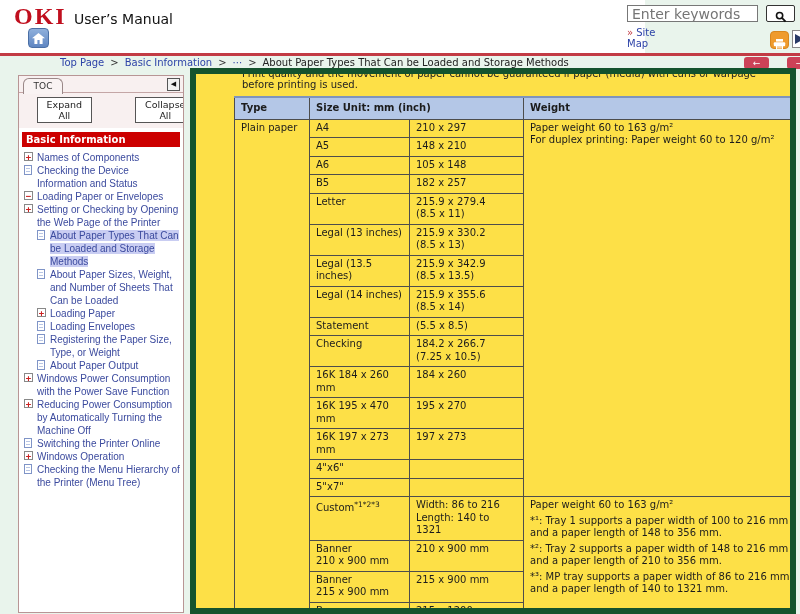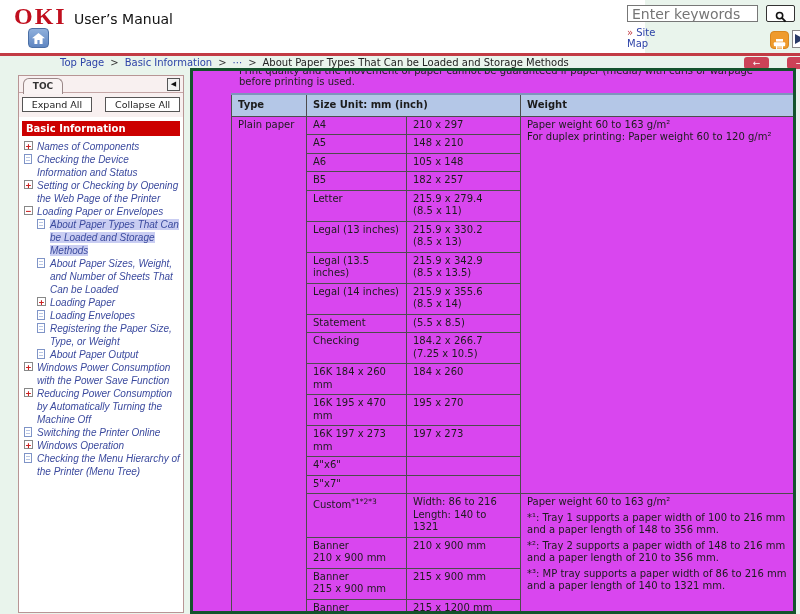--- a/index.html
+++ b/index.html
@@ -35,47 +35,47 @@
   .crumbs a { color:#2d43a8; text-decoration:none; }
   .crumbs .sep { margin:0 6px; color:#333; }
   .crumbs .cur { color:#222; }
   .navbtn { position:absolute; top:57px; width:25px; height:12px; background:#cc4257; border-radius:3px;
             color:#fff; font-size:9px; line-height:12px; text-align:center; cursor:pointer; }
   .nav-prev { left:744px; } .nav-next { left:787px; }
 
   
   .sidebar { position:absolute; left:18px; top:75px; width:166px; height:538px; background:#fff;
              border:1px solid #b89595; overflow:hidden; }
-  .toc-head { position:relative; height:17px; background:#f8f0f0; border-bottom:1px solid #c4a6a6;font-weight:bold; }
+  .toc-head { position:relative; height:17px; background:#f8f0f0; border-bottom:1px solid #c4a6a6; }
   .toc-tab { position:absolute; left:4px; top:2px; width:40px; height:16px; background:#f9f3f3;
              border:1px solid #9a8888; border-bottom:none; border-radius:6px 6px 0 0;
              font-size:9px; text-align:center; line-height:14px; color:#333; cursor:pointer; }
   .toc-collapse { position:absolute; right:3px; top:2px; width:13px; height:13px; background:#f2f2f2;
                   border:1px solid #555; font-size:7px; line-height:11px; text-align:center; color:#111; cursor:pointer; }
   .toc-buttons { display:flex; justify-content:center; gap:13px; padding:4px 0 5px; background:#f8f0f0; }
   .toc-buttons button { font-family:inherit; font-size:9.5px; color:#222; background:#fff;
-                        border:1px solid #555; border-radius:0; padding:1px 9px; cursor:pointer; }
+                        border:1px solid #555; border-radius:0; padding:1px 9px; cursor:pointer;margin-left:30px; }
   .toc-banner { margin:4px 3px 3px; background:#cc0000; color:#fff; font-weight:bold; font-size:10px;
                 padding:2px 4px; }
   .toc-tree { padding:1px 2px 4px 4px; font-family:"Liberation Sans","DejaVu Sans",sans-serif;
               font-size:10px; line-height:13px; color:#3b4a9e; }
-  .ti { position:relative; padding-left:14px; cursor:pointer;font-style:italic; }
+  .ti { position:relative; padding-left:14px; cursor:pointer; }
   .ti.lvl1 { margin-left:13px; }
   .ico { position:absolute; left:1px; top:1px; display:inline-block; }
   .ibox { width:9px; height:9px; border:1px solid #888; background:#fff; font:bold 9px/8px "DejaVu Sans Mono",monospace;
           text-align:center; color:#cc2222; }
   .ipage { width:8px; height:10px; border:1px solid #7f94c7; background:#fff;
            background-image:repeating-linear-gradient(#fff 0 2px,#b9c6e4 2px 3px);
            background-clip:content-box; padding:1px; }
   .plusbox::before { content:"+"; } .minusbox::before { content:"−"; }
   .sel .til { background:#c9cdf2; }
 
   
-  .content { position:absolute; left:190px; top:68px; width:606px; height:546px; background:#d946ef;
-             border:3px solid #14532d; overflow:hidden; padding:0 6px 0 38px; }
+  .content { position:absolute; left:190px; top:68px; width:606px; height:546px; background:#fde047;
+             border:6px solid #14532d; overflow:hidden; padding:0 6px 0 38px; }
   .notice { margin:-6px 0 6px 8px; font-size:10px; color:#222; }
   table.ptable { border-collapse:collapse; width:562px; table-layout:fixed; font-size:10px;
                  line-height:12.5px; color:#1c1c1c; }
   .ptable td, .ptable th { border:1px solid #4d4d4d; padding:2px 6px 3px; vertical-align:top; text-align:left;margin-left:45px; }
   .ptable tr.hd th { background:#b4c7e7; border-top:2px solid #7f94bc; font-weight:bold; padding:4px 6px; }
   td.nm, td.sz { white-space:pre-line; }
   td.wt .wline { margin:0; }
   td.wt .note { margin:3px 0 0; }
   sup { font-size:7.5px; }
 </style>
@@ -129,22 +129,22 @@
       <div class="toc-collapse">◀</div>
     </div>
     <div class="toc-buttons">
       <button>Expand All</button>
       <button>Collapse All</button>
     </div>
     <div class="toc-banner">Basic Information</div>
     <div class="toc-tree">
       <div class="ti"><span class="ico ibox plusbox"></span><span class="til">Names of Components</span></div>
       <div class="ti"><span class="ico ipage"></span><span class="til">Checking the Device Information and Status</span></div>
+      <div class="ti"><span class="ico ibox minusbox"></span><span class="til">Loading Paper or Envelopes</span></div>
       <div class="ti"><span class="ico ibox plusbox"></span><span class="til">Setting or Checking by Opening the Web Page of the Printer</span></div>
-      <div class="ti"><span class="ico ibox minusbox"></span><span class="til">Loading Paper or Envelopes</span></div>
       <div class="ti lvl1 sel"><span class="ico ipage"></span><span class="til">About Paper Types That Can be Loaded and Storage Methods</span></div>
       <div class="ti lvl1"><span class="ico ipage"></span><span class="til">About Paper Sizes, Weight, and Number of Sheets That Can be Loaded</span></div>
       <div class="ti lvl1"><span class="ico ibox plusbox"></span><span class="til">Loading Paper</span></div>
       <div class="ti lvl1"><span class="ico ipage"></span><span class="til">Loading Envelopes</span></div>
       <div class="ti lvl1"><span class="ico ipage"></span><span class="til">Registering the Paper Size, Type, or Weight</span></div>
       <div class="ti lvl1"><span class="ico ipage"></span><span class="til">About Paper Output</span></div>
       <div class="ti"><span class="ico ibox plusbox"></span><span class="til">Windows Power Consumption with the Power Save Function</span></div>
       <div class="ti"><span class="ico ibox plusbox"></span><span class="til">Reducing Power Consumption by Automatically Turning the Machine Off</span></div>
       <div class="ti"><span class="ico ipage"></span><span class="til">Switching the Printer Online</span></div>
       <div class="ti"><span class="ico ibox plusbox"></span><span class="til">Windows Operation</span></div>

